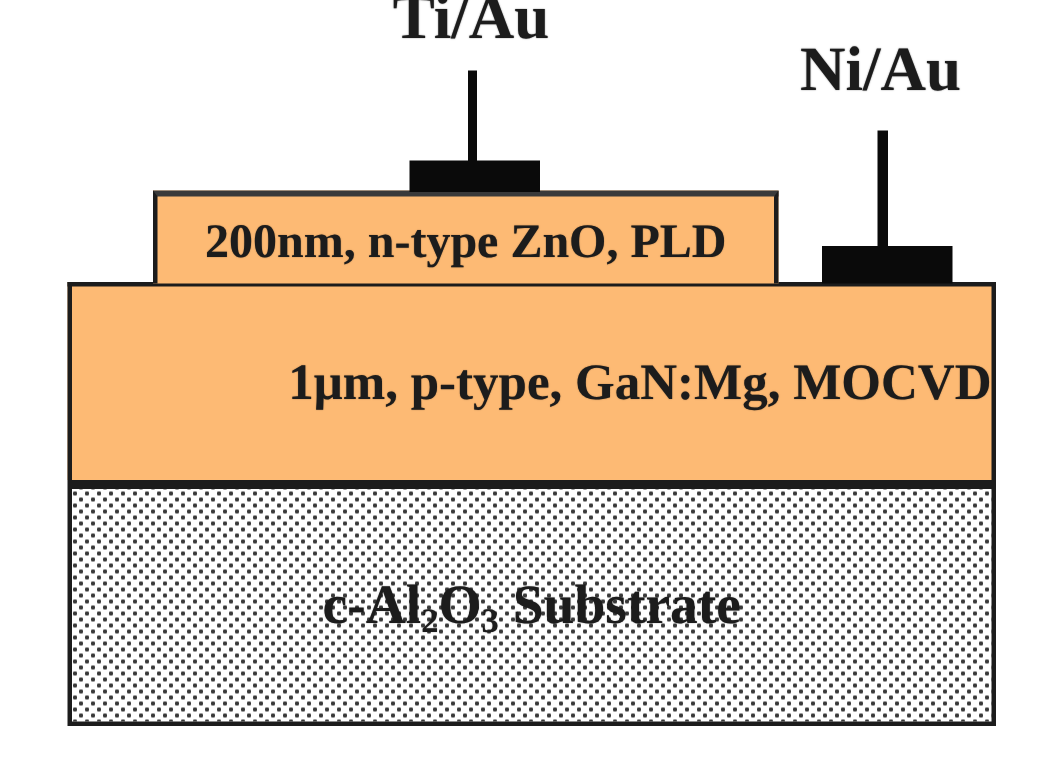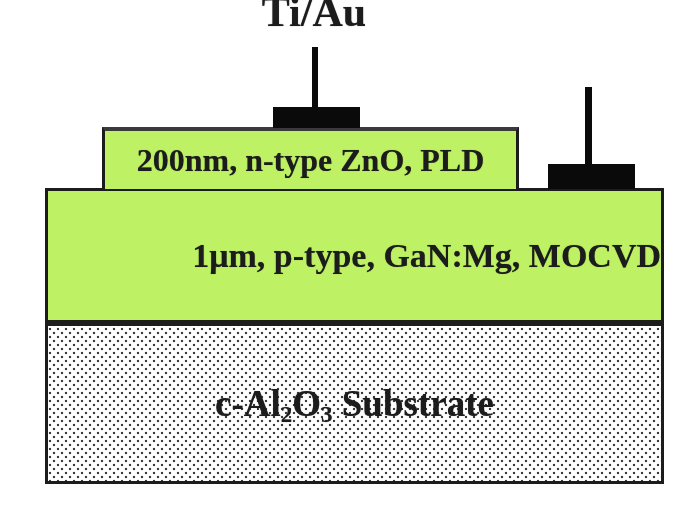--- a/index.html
+++ b/index.html
@@ -41,21 +41,21 @@
     z-index: 4;
   }
   .pad-ti { left: 273px; top: 107px; width: 87px; height: 21px; }
   .pad-ni { left: 548px; top: 164px; width: 87px; height: 25px; }
   .layer {
     position: absolute;
     box-sizing: border-box;
     display: flex;
     align-items: center;
     justify-content: center;
-    background: #bef264;
+    background: #fdba74;
   }
   .layer-label {
     font-weight: bold;
     white-space: nowrap;
     text-shadow: 0 0 0.8px rgba(0,0,0,0.5);
   }
   .layer-zno {
     left: 102px; top: 127px; width: 417px; height: 62px;
     border: 3px solid var(--ink, #1c1c1c);
     border-top: 4px solid #3a3a3a;
@@ -92,20 +92,21 @@
 </style>
 </head>
 <body>
 
 <div class="figure">
 
   <div class="contact-label label-ti">Ti/Au</div>
   <div class="wire wire-ti"></div>
   <div class="pad pad-ti"></div>
 
+  <div class="contact-label label-ni">Ni/Au</div>
   <div class="wire wire-ni"></div>
   <div class="pad pad-ni"></div>
 
   <div class="layer layer-zno">
     <span class="layer-label">200nm, n-type ZnO, PLD</span>
   </div>
 
   <div class="layer layer-gan">
     <span class="layer-label">1μm, p-type, GaN:Mg, MOCVD</span>
   </div>

